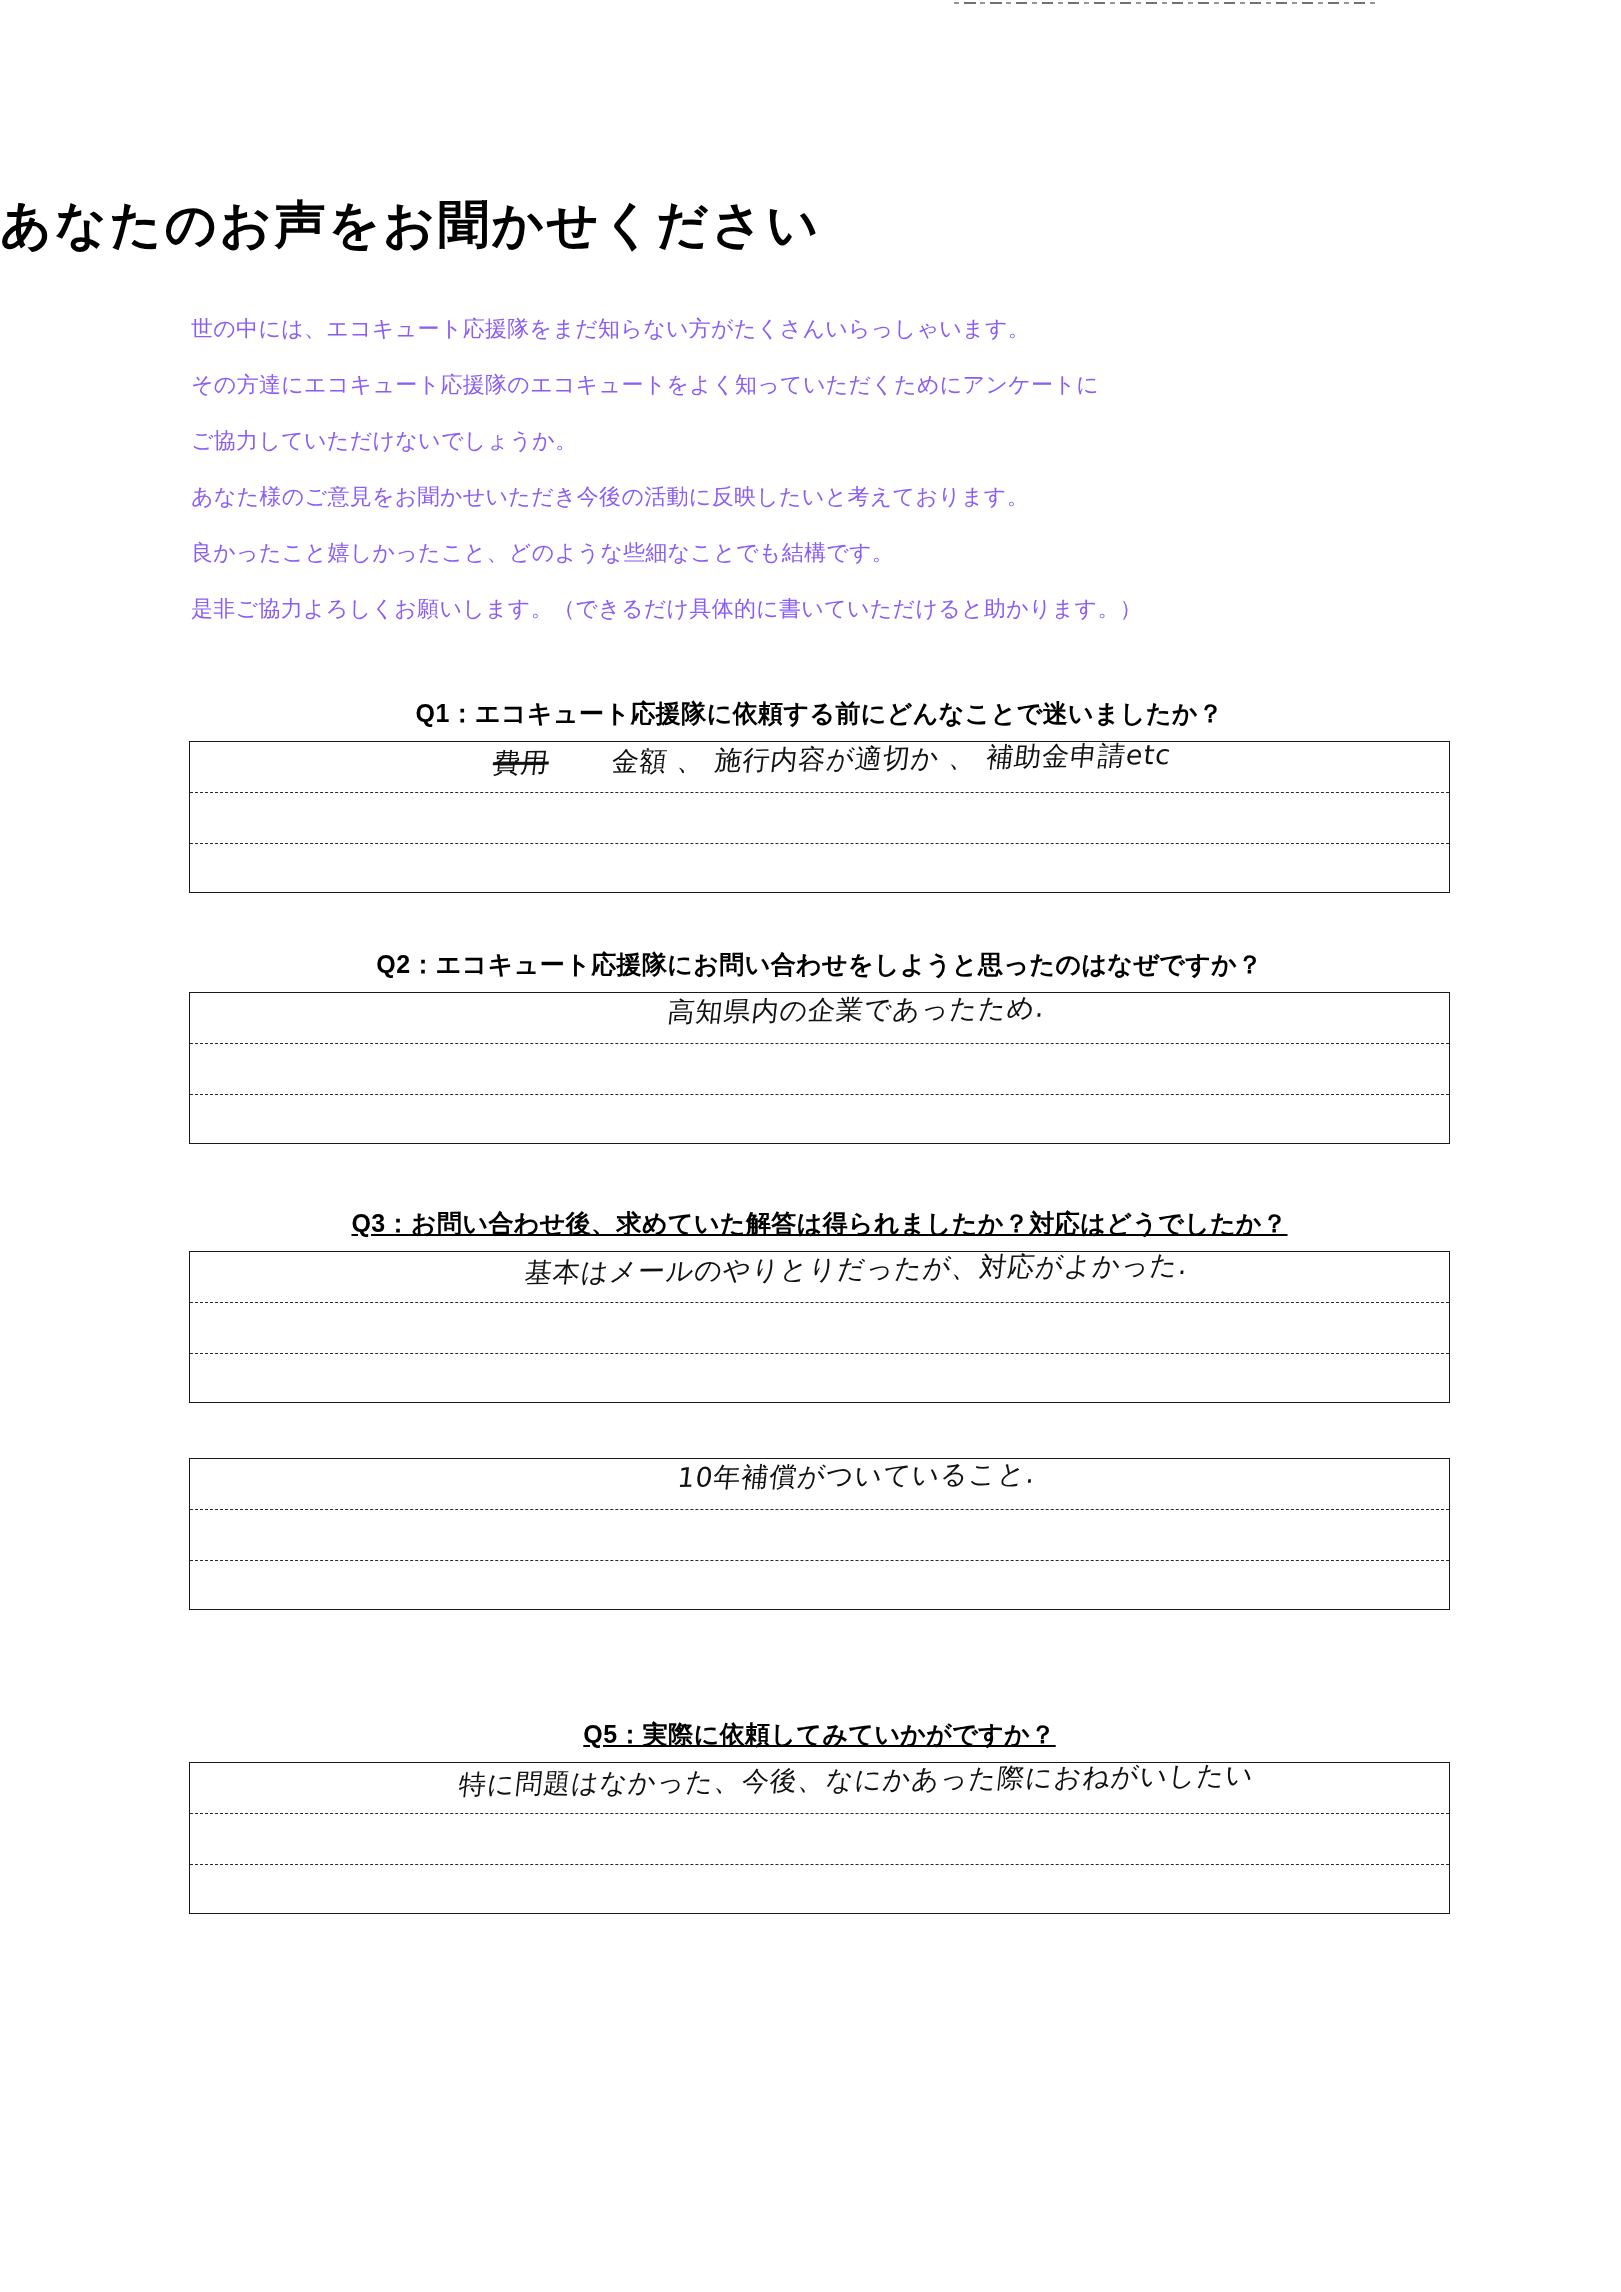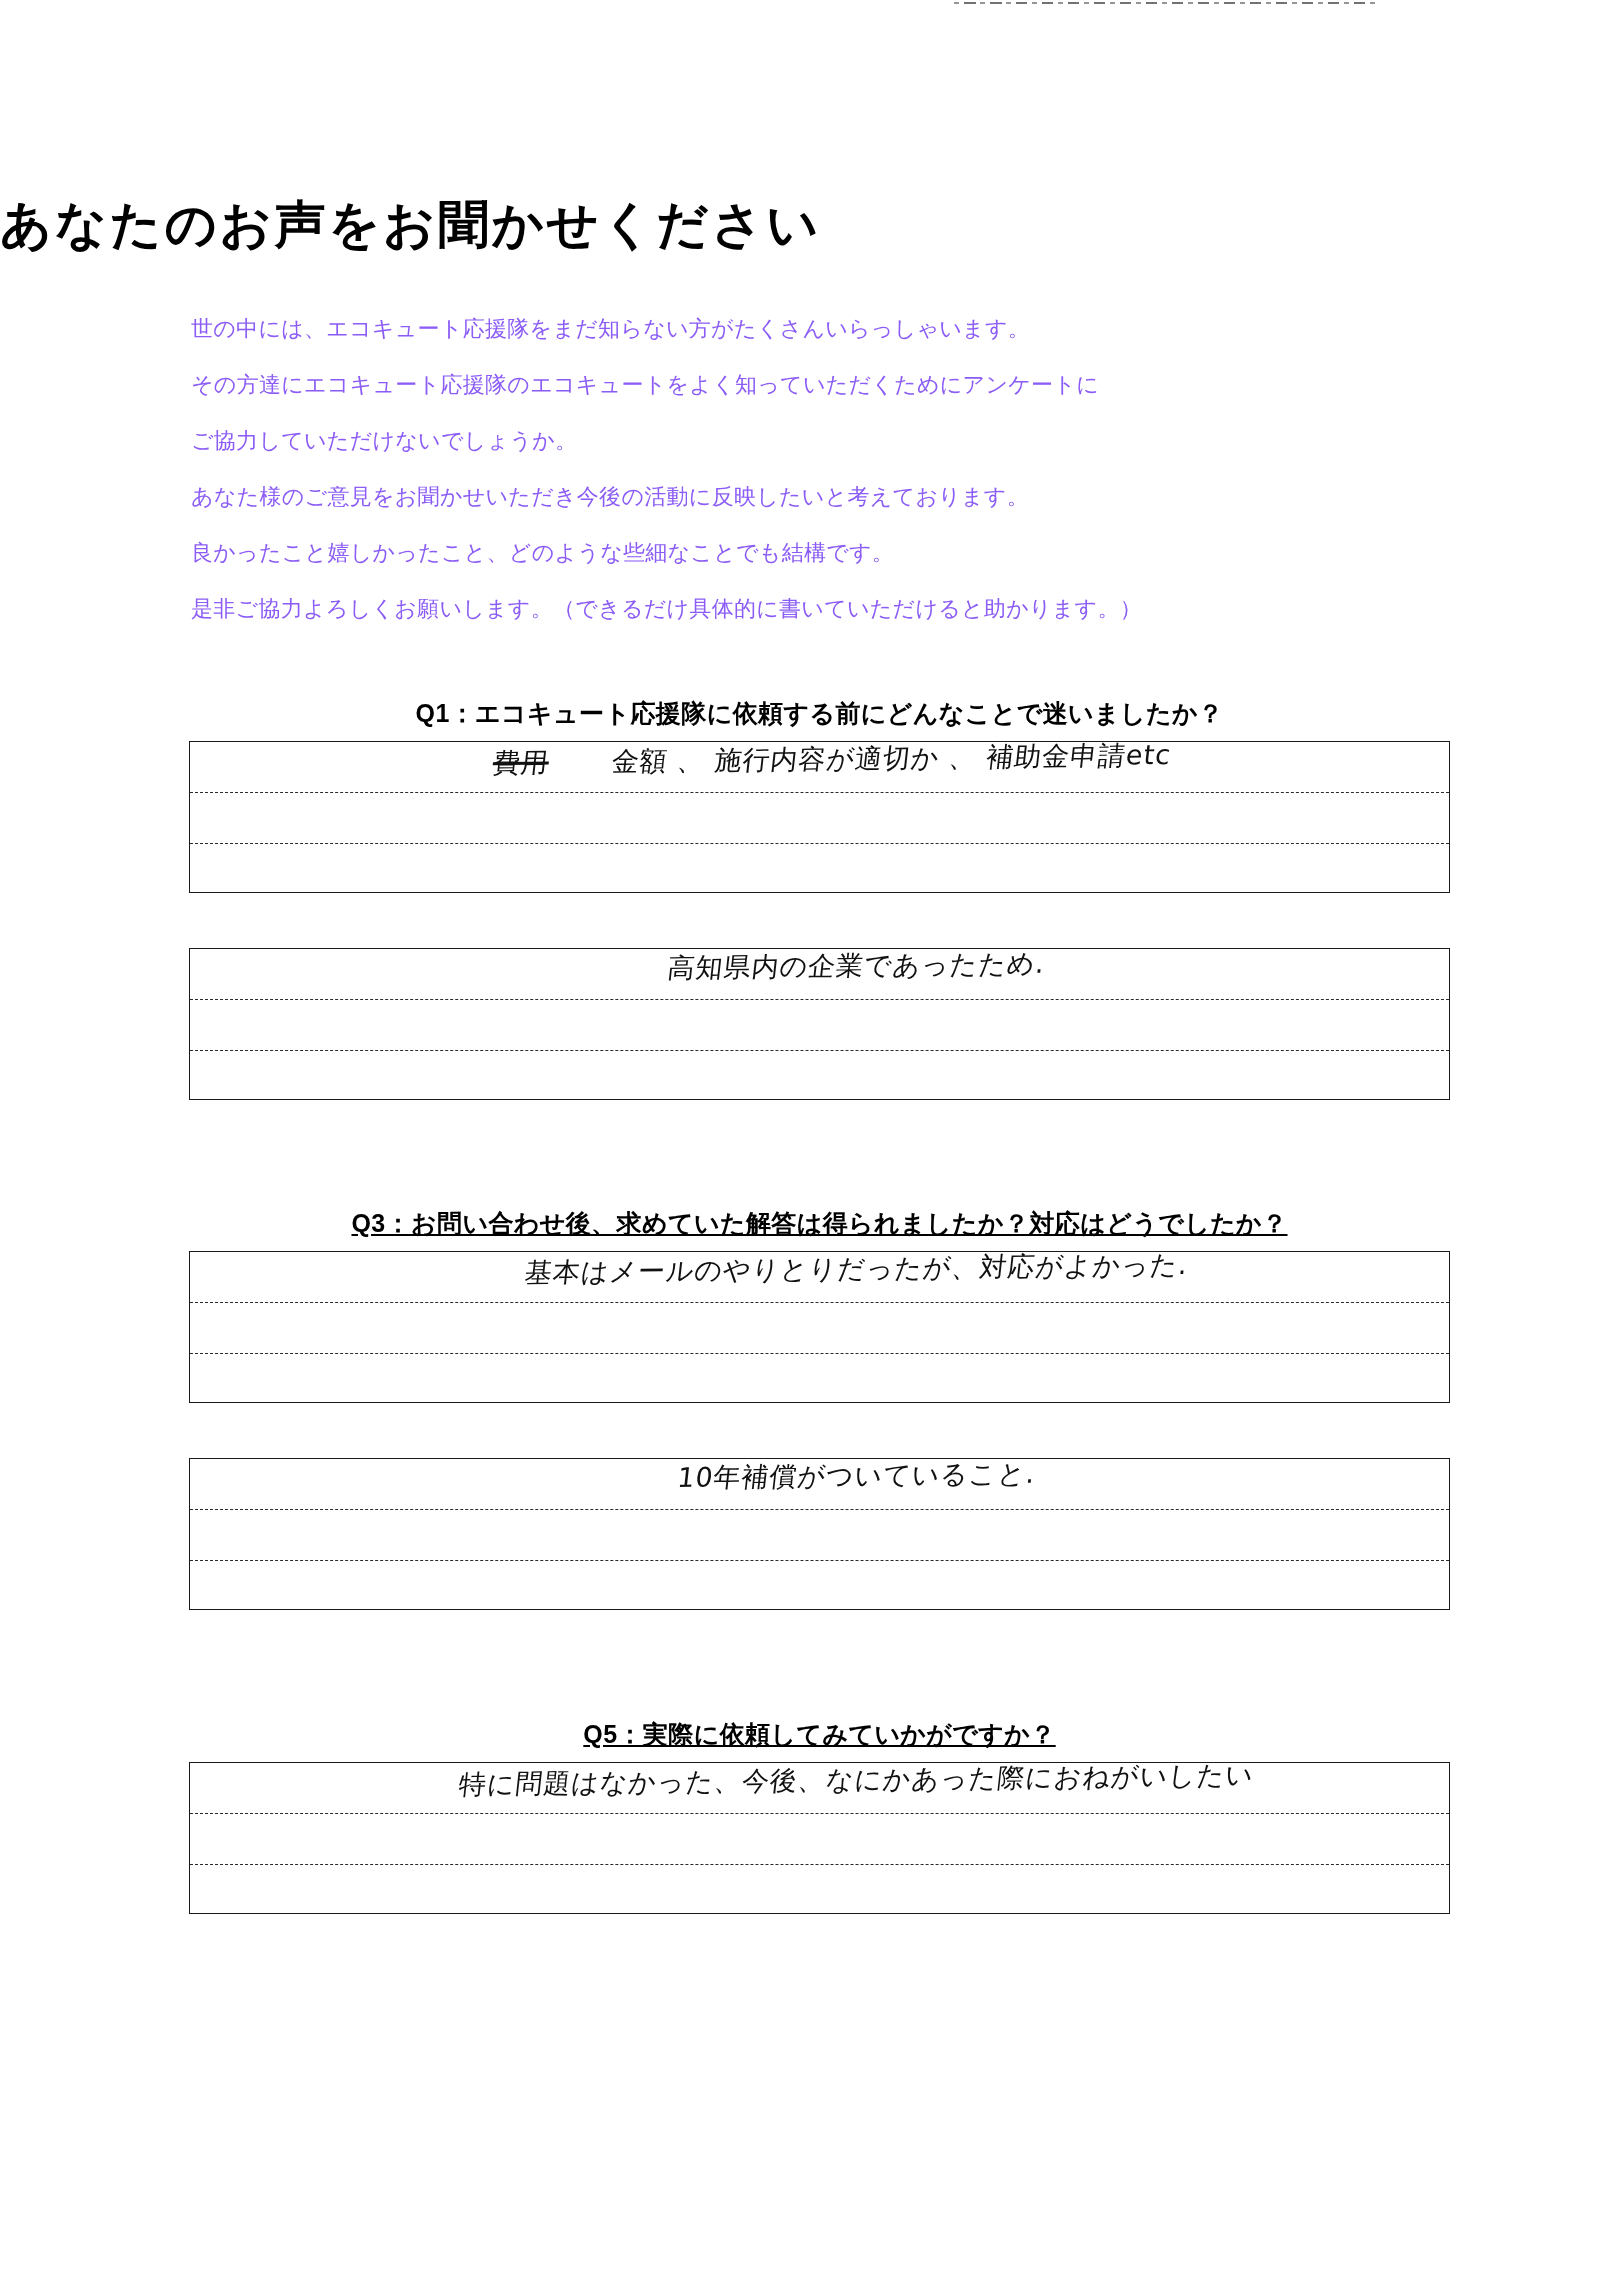--- a/index.html
+++ b/index.html
@@ -143,20 +143,21 @@
     <div class="answer-box">
       <div class="hand">
         <span class="sp-s"></span><span class="strike">費用</span><span class="sp-l"></span><span>金額 、 施行内容が適切か 、 補助金申請etc</span>
       </div>
       <div class="rule r1"></div>
       <div class="rule r2"></div>
     </div>
   </div>
 
   <div class="qblock" style="top:948px;">
+    <div class="q-label">Q2：エコキュート応援隊にお問い合わせをしようと思ったのはなぜですか？</div>
     <div class="answer-box">
       <div class="hand" style="padding-left:36px;">高知県内の企業であったため.</div>
       <div class="rule r1"></div>
       <div class="rule r2"></div>
     </div>
   </div>
 
   <div class="qblock" style="top:1207px;text-decoration:underline;">
     <div class="q-label">Q3：お問い合わせ後、求めていた解答は得られましたか？対応はどうでしたか？</div>
     <div class="answer-box">

